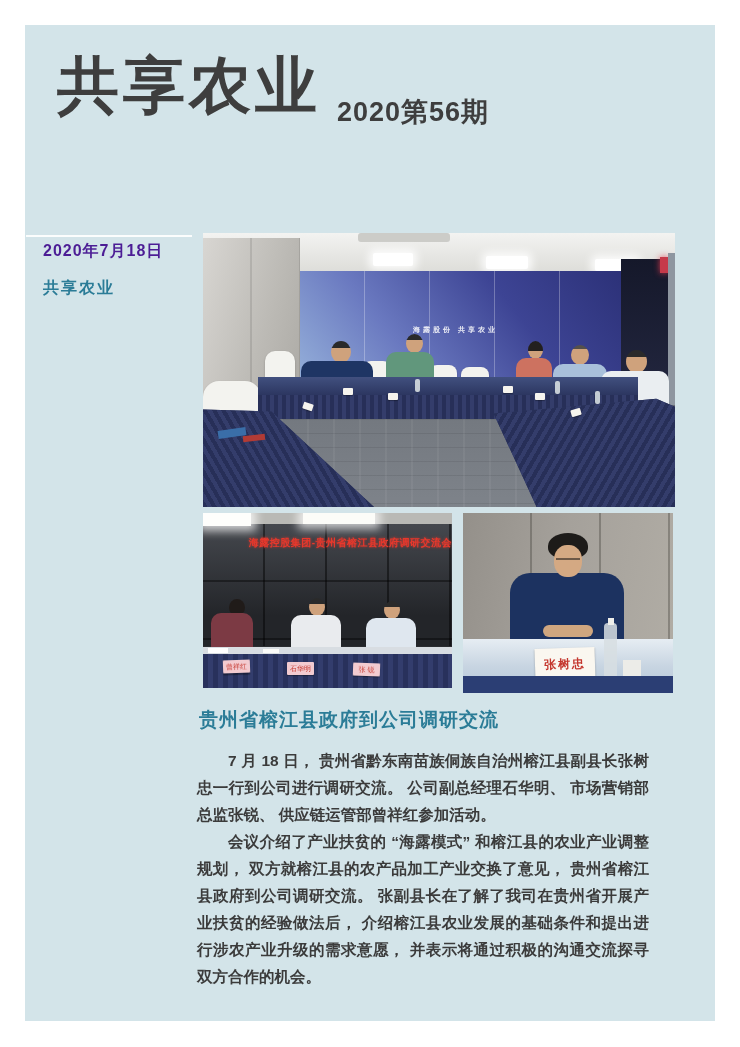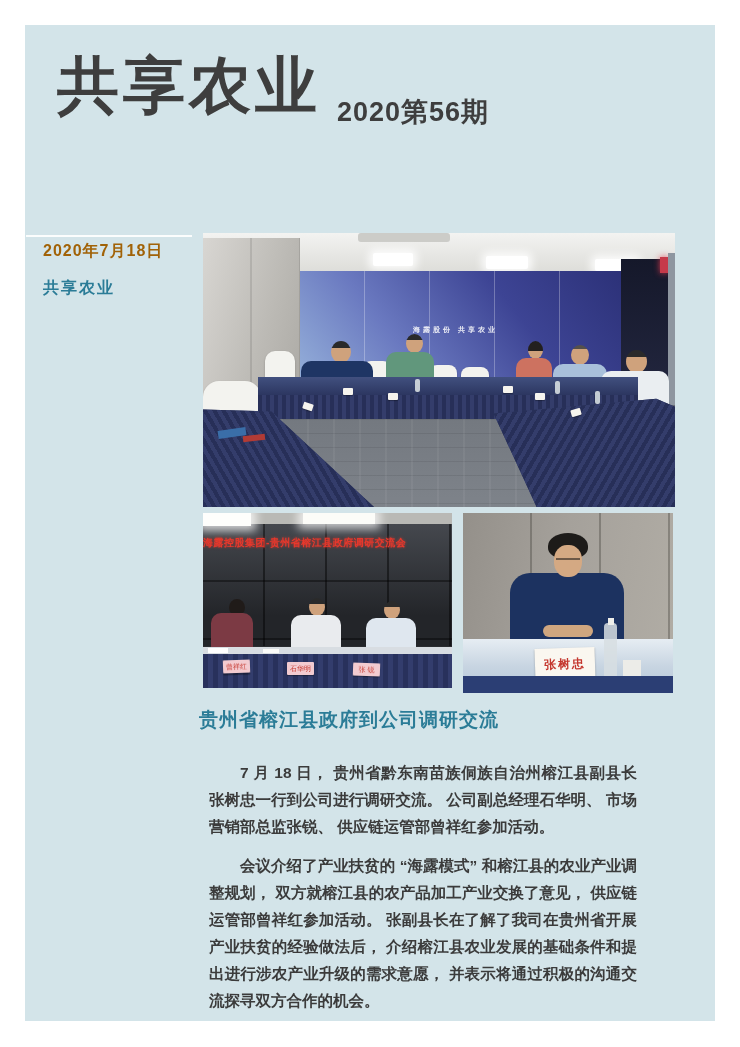--- a/index.html
+++ b/index.html
@@ -9,21 +9,21 @@
     overflow:hidden;
   }
   .abs{position:absolute;}
   
   .panel{left:25px;top:25px;width:690px;height:996px;background:#d3e4e9;}
   
   .title{left:57px;top:52px;font-size:62px;font-weight:bold;color:#3e3e3e;letter-spacing:4px;line-height:1.1;}
   .issue{left:337px;top:94px;font-size:27px;font-weight:bold;color:#3e3e3e;letter-spacing:1px;}
   
   .sep{left:26px;top:235px;width:166px;height:2px;background:#fbfdfd;}
-  .side-date{left:43px;top:241px;font-size:16px;font-weight:bold;color:#a16207;letter-spacing:1px;}
+  .side-date{left:43px;top:241px;font-size:16px;font-weight:bold;color:#4c1d95;letter-spacing:1px;}
   .side-dept{left:43px;top:278px;font-size:16px;font-weight:bold;color:#2b7c97;letter-spacing:2px;}
   
   .photo{overflow:hidden;}
   .photo *{position:absolute;}
   .photo-main{left:203px;top:233px;width:472px;height:274px;background:#e9e9e7;}
   .pm-ceiling{left:0;top:0;width:472px;height:46px;background:linear-gradient(#f3f3f1,#d9d9d5);}
   .pm-vent{left:155px;top:0;width:92px;height:9px;background:#ccccc8;border-radius:3px;}
   .pm-light{background:#ffffff;border-radius:2px;box-shadow:0 0 9px 4px rgba(255,255,255,.85);}
   .pm-l1{left:170px;top:20px;width:40px;height:13px;}
   .pm-l2{left:283px;top:23px;width:42px;height:13px;}
@@ -80,21 +80,21 @@
   
   .photo-led{left:203px;top:513px;width:249px;height:175px;background:#2b2d31;}
   .pl-ceil{left:0;top:0;width:249px;height:11px;background:#b9b9b5;}
   .pl-glow1{left:0;top:0;width:48px;height:13px;background:#fefefc;box-shadow:0 0 10px 5px rgba(255,255,255,.75);}
   .pl-glow2{left:100px;top:0;width:72px;height:11px;background:#fcfcf8;box-shadow:0 0 10px 5px rgba(255,255,255,.7);}
   .pl-wall{left:0;top:11px;width:249px;height:122px;
     background:
       repeating-linear-gradient(90deg,transparent 0 60px,rgba(0,0,0,.45) 60px 62px),
       repeating-linear-gradient(180deg,transparent 0 56px,rgba(0,0,0,.4) 56px 58px),
       linear-gradient(#45484e,#232529 75%);}
-  .pl-led{left:0;top:23px;width:249px;text-align:left;color:#e8382c;font-size:10px;font-weight:bold;
+  .pl-led{left:0;top:23px;width:249px;text-align:right;color:#e8382c;font-size:10px;font-weight:bold;
     letter-spacing:0.5px;text-shadow:0 0 3px rgba(232,56,44,.8);white-space:nowrap;}
   .pl-p1h{left:26px;top:86px;width:16px;height:17px;background:#201b19;border-radius:50%;}
   .pl-p1t{left:8px;top:100px;width:42px;height:42px;background:#7c3a44;border-radius:10px 10px 0 0;}
   .pl-p2h{left:106px;top:85px;width:16px;height:18px;}
   .pl-p2t{left:88px;top:102px;width:50px;height:40px;background:#e9ebee;border-radius:10px 10px 0 0;}
   .pl-p3h{left:181px;top:88px;width:16px;height:18px;}
   .pl-p3t{left:163px;top:105px;width:50px;height:38px;background:#dfe7ef;border-radius:10px 10px 0 0;}
   .pl-top{left:0;top:134px;width:249px;height:7px;background:#d8dde2;}
   .pl-paper1{left:5px;top:135px;width:20px;height:5px;background:#ffffff;}
   .pl-paper2{left:60px;top:136px;width:16px;height:4px;background:#fbfbf9;}
@@ -121,21 +121,21 @@
   .pr-card{left:72px;top:135px;width:60px;height:33px;background:#faf7f0;transform:rotate(-2deg);
     box-shadow:0 1px 2px rgba(0,0,0,.3);color:#c4372e;font-size:12px;font-weight:bold;
     text-align:center;line-height:33px;letter-spacing:2px;}
   .pr-bottle{left:141px;top:110px;width:13px;height:56px;background:#d7dee2;opacity:.85;border-radius:4px;}
   .pr-cap{left:145px;top:105px;width:6px;height:7px;background:#eeeeea;}
   .pr-box{left:160px;top:147px;width:18px;height:16px;background:#ececе8;background:#ecece8;}
   
   .headline{left:199px;top:707px;font-size:19px;font-weight:bold;color:#2b7c97;letter-spacing:1px;}
   .article{left:197px;top:747px;width:452px;font-size:15.5px;line-height:27px;color:#3b3b3b;
     font-weight:600;text-align:justify;}
-  .article p{margin:12px;text-indent:2em;}
+  .article p{margin:0;text-indent:2em;}
 </style>
 </head>
 <body>
 
 <div>
 
   <div class="abs panel"></div>
 
   <div class="abs title">共享农业</div>
   <div class="abs issue">2020第56期</div>
@@ -227,16 +227,16 @@
     <div class="pr-bottle"></div>
     <div class="pr-cap"></div>
     <div class="pr-box"></div>
     <div class="pr-card">张树忠</div>
     <div class="pr-tablefront"></div>
   </div>
 
   <div class="abs headline">贵州省榕江县政府到公司调研交流</div>
   <div class="abs article">
     <p>7 月 18 日， 贵州省黔东南苗族侗族自治州榕江县副县长张树忠一行到公司进行调研交流。 公司副总经理石华明、 市场营销部总监张锐、 供应链运管部曾祥红参加活动。</p>
-    <p>会议介绍了产业扶贫的 “海露模式” 和榕江县的农业产业调整规划， 双方就榕江县的农产品加工产业交换了意见， 供应链运管部曾祥红参加活动。 张副县长在了解了我司在贵州省开展产业扶贫的经验做法后， 介绍榕江县农业发展的基础条件和提出进行涉农产业升级的需求意愿， 并表示将通过积极的沟通交流探寻双方合作的机会。</p>
+    <p>会议介绍了产业扶贫的 “海露模式” 和榕江县的农业产业调整规划， 双方就榕江县的农产品加工产业交换了意见， 贵州省榕江县政府到公司调研交流。 张副县长在了解了我司在贵州省开展产业扶贫的经验做法后， 介绍榕江县农业发展的基础条件和提出进行涉农产业升级的需求意愿， 并表示将通过积极的沟通交流探寻双方合作的机会。</p>
   </div>
 
 </div>
 
 </body></html>

